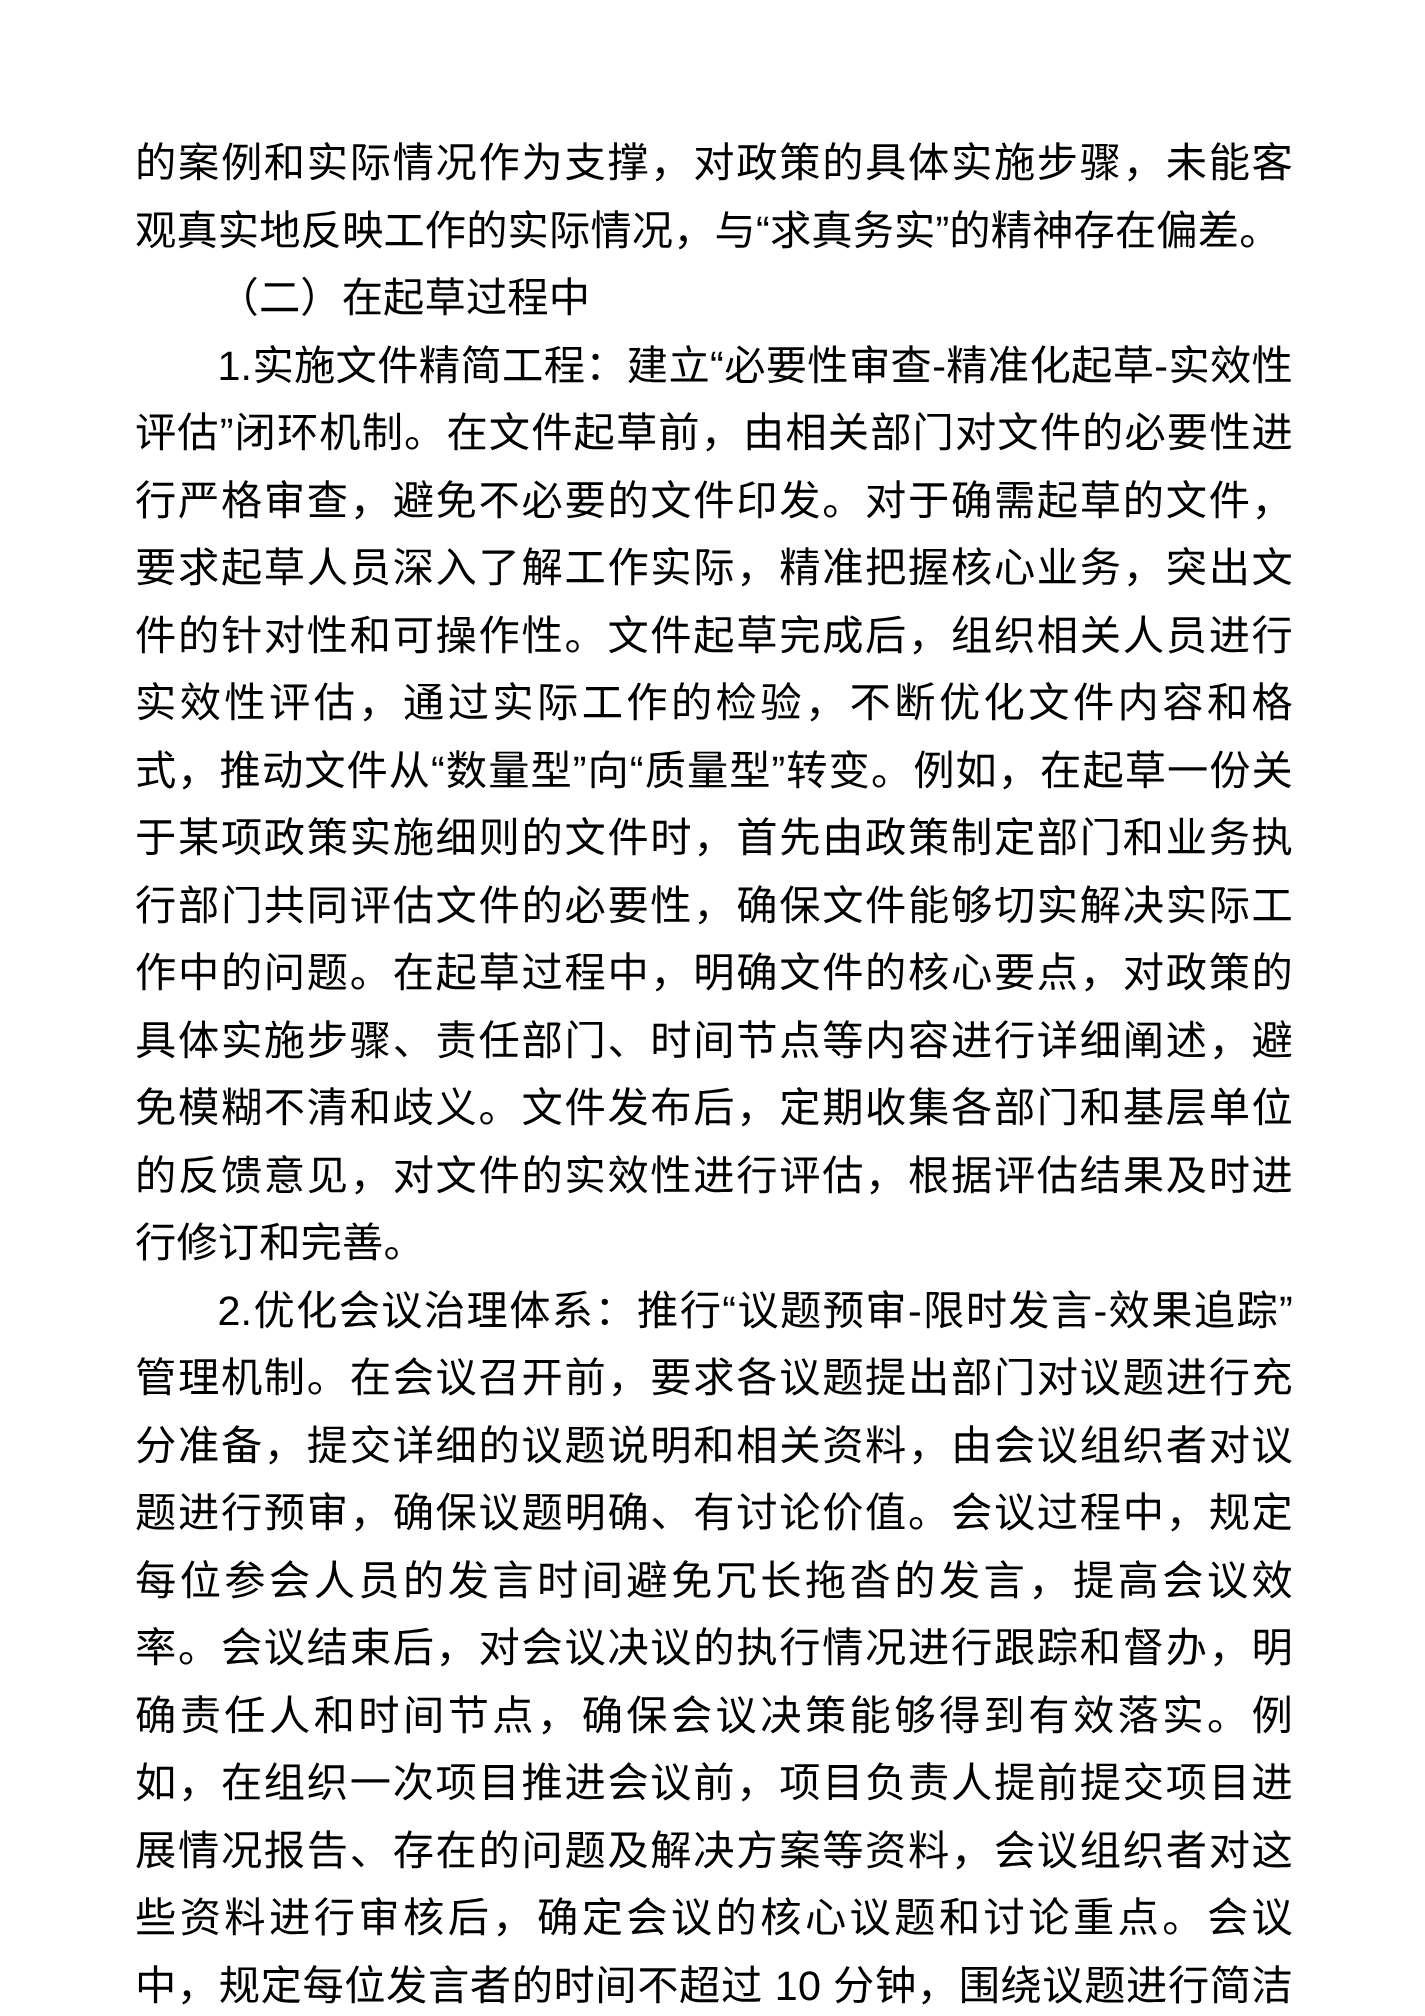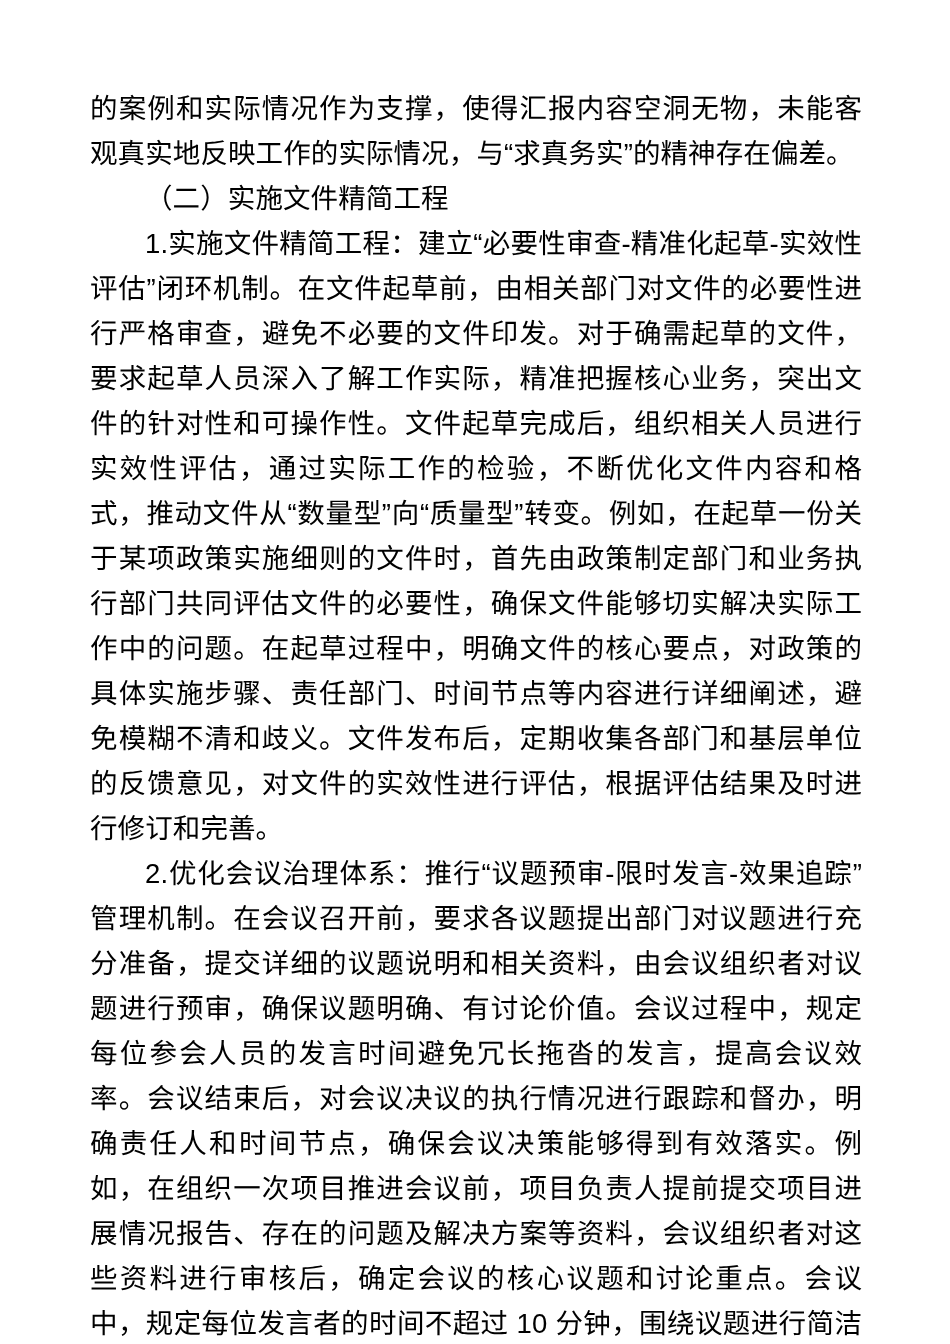--- a/index.html
+++ b/index.html
@@ -45,22 +45,22 @@
   .para.cont {
     text-indent: 0;
   }
 </style>
 </head>
 <body>
 
 <div class="page">
   <div class="text-column">
 
-    <p class="para cont">的案例和实际情况作为支撑，使得汇报内容空洞无物，未能客观真实地反映工作的实际情况，与“求真务实”的精神存在偏差。</p>
+    <p class="para cont">的案例和实际情况作为支撑，对政策的具体实施步骤，未能客观真实地反映工作的实际情况，与“求真务实”的精神存在偏差。</p>
 
-    <p class="para indent">（二）实施文件精简工程</p>
+    <p class="para indent">（二）在起草过程中</p>
 
     <p class="para indent">1.实施文件精简工程：建立“必要性审查-精准化起草-实效性评估”闭环机制。在文件起草前，由相关部门对文件的必要性进行严格审查，避免不必要的文件印发。对于确需起草的文件，要求起草人员深入了解工作实际，精准把握核心业务，突出文件的针对性和可操作性。文件起草完成后，组织相关人员进行实效性评估，通过实际工作的检验，不断优化文件内容和格式，推动文件从“数量型”向“质量型”转变。例如，在起草一份关于某项政策实施细则的文件时，首先由政策制定部门和业务执行部门共同评估文件的必要性，确保文件能够切实解决实际工作中的问题。在起草过程中，明确文件的核心要点，对政策的具体实施步骤、责任部门、时间节点等内容进行详细阐述，避免模糊不清和歧义。文件发布后，定期收集各部门和基层单位的反馈意见，对文件的实效性进行评估，根据评估结果及时进行修订和完善。</p>
 
     <p class="para indent">2.优化会议治理体系：推行“议题预审-限时发言-效果追踪”管理机制。在会议召开前，要求各议题提出部门对议题进行充分准备，提交详细的议题说明和相关资料，由会议组织者对议题进行预审，确保议题明确、有讨论价值。会议过程中，规定每位参会人员的发言时间避免冗长拖沓的发言，提高会议效率。会议结束后，对会议决议的执行情况进行跟踪和督办，明确责任人和时间节点，确保会议决策能够得到有效落实。例如，在组织一次项目推进会议前，项目负责人提前提交项目进展情况报告、存在的问题及解决方案等资料，会议组织者对这些资料进行审核后，确定会议的核心议题和讨论重点。会议中，规定每位发言者的时间不超过 10 分钟，围绕议题进行简洁明了的阐述。会议结束后，形成会议纪要，明确各项工作的责任人和完成时间</p>
 
   </div>
 </div>
 
 </body></html>

